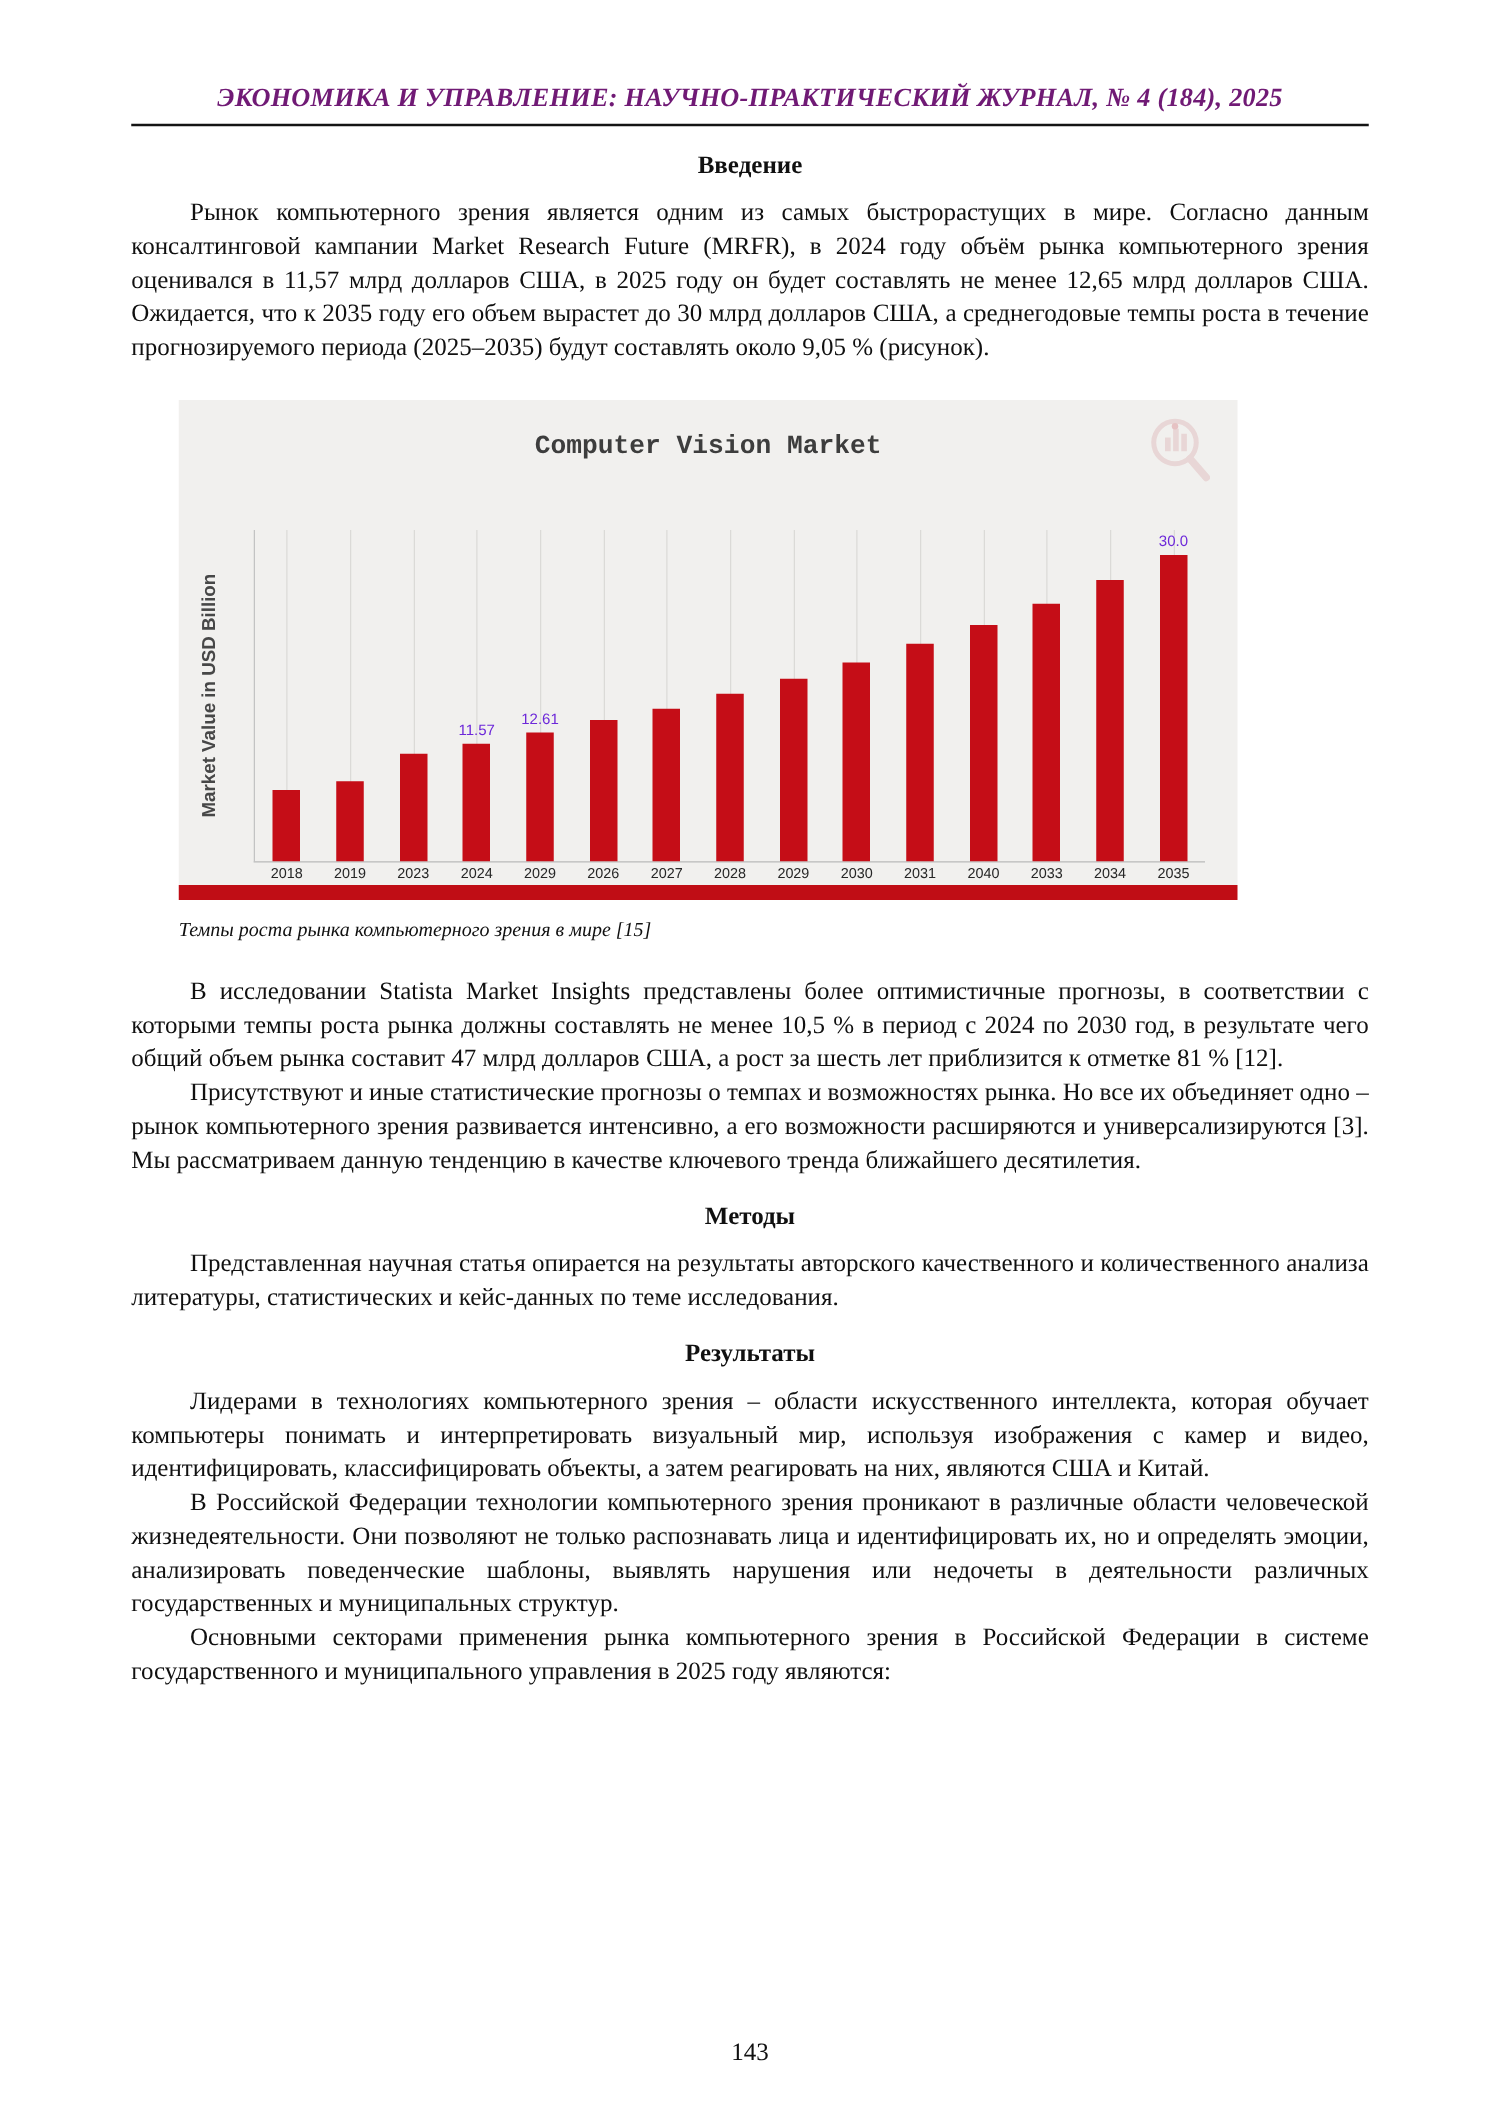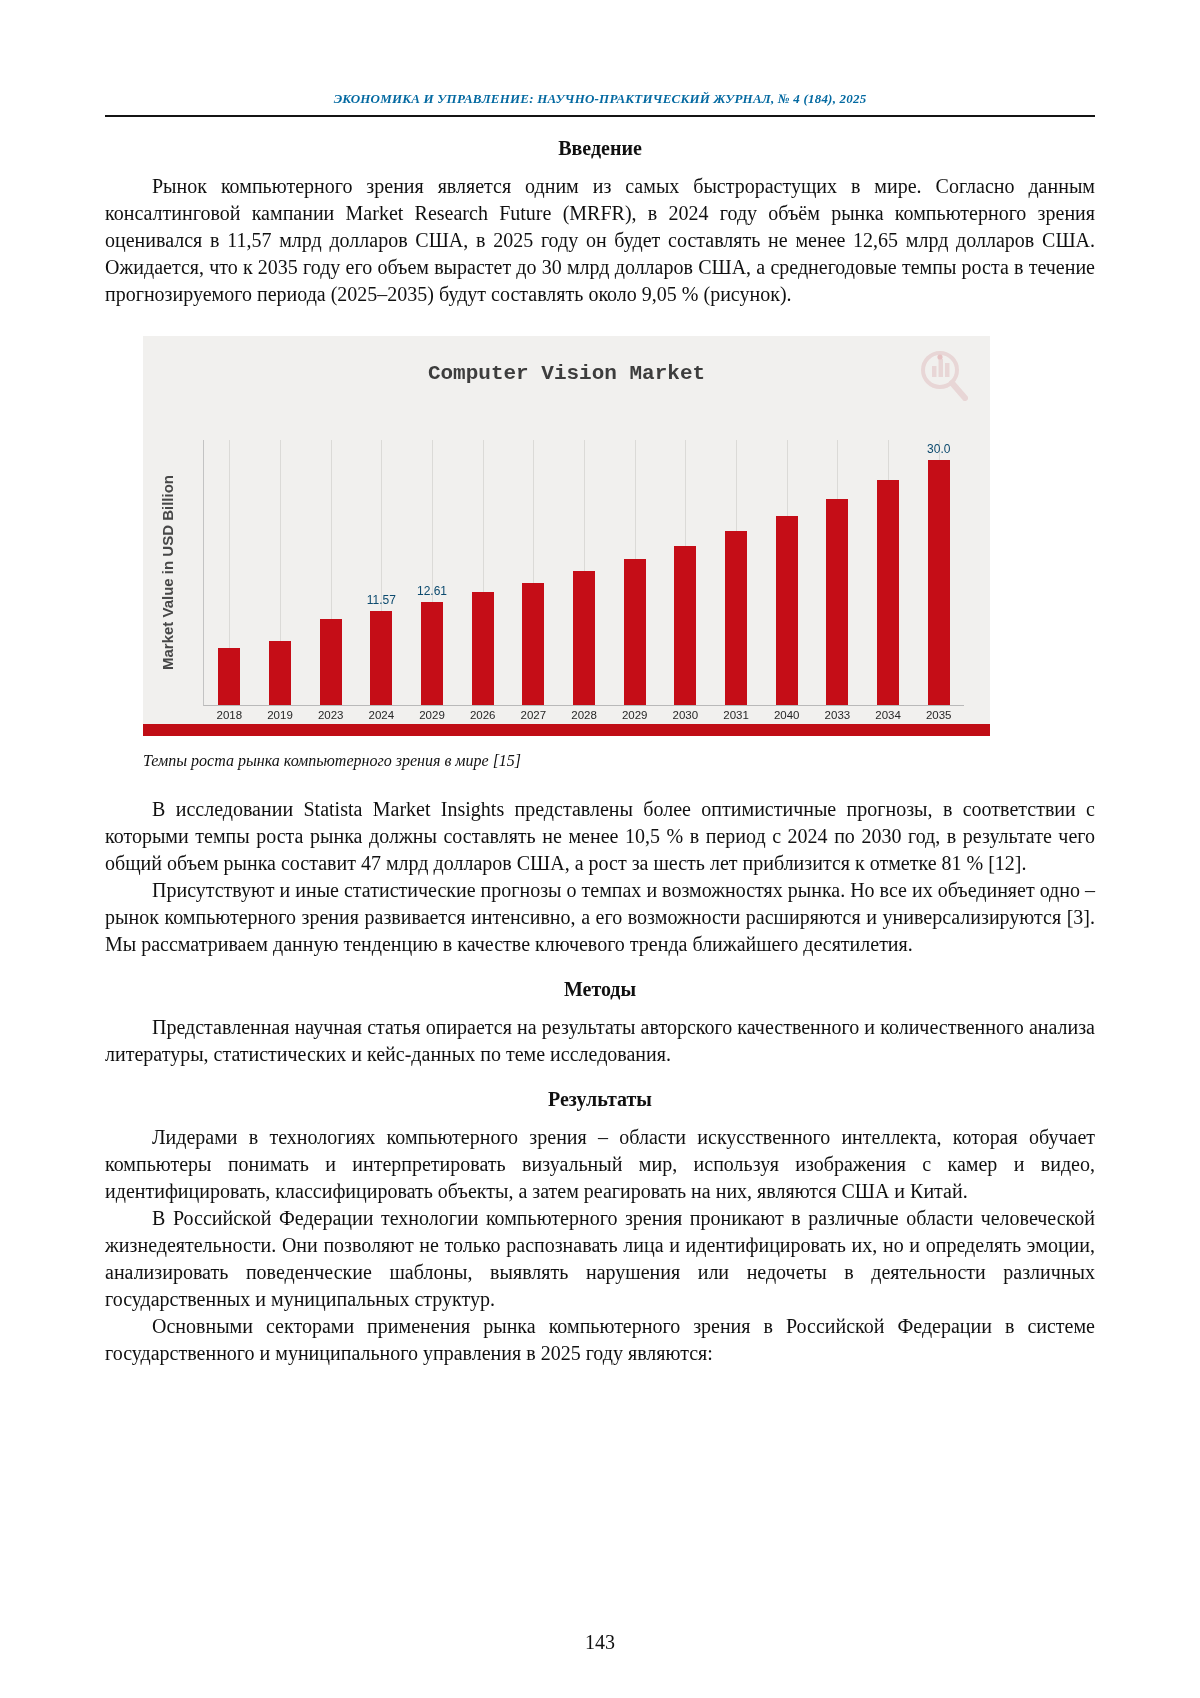--- a/index.html
+++ b/index.html
@@ -10,24 +10,23 @@
     font-family:"Liberation Serif", serif;
     color:#101010;
     box-sizing:border-box;
     padding:66px 105px 0 105px;
     overflow:hidden;
   }
   .journal-header {
     text-align:center;
     font-style:italic;
     font-weight:bold;
-    font-size:13px;
+    font-size:21px;
     letter-spacing:0.2px;
-    color:#0369a1;
-    margin-top:25px;
+    color:#701a75;
   }
   .header-rule {
     border:none;
     border-bottom:2px solid #141414;
     margin:8px 0 0 0;
   }
   .section-heading {
     text-align:center;
     font-weight:bold;
     font-size:20px;
@@ -87,21 +86,21 @@
   }
   .bar {
     position:absolute; bottom:0; left:50%;
     transform:translateX(-50%);
     width:22px;
   }
   .bar-label {
     position:absolute; left:50%;
     transform:translateX(-50%);
     font-family:"Liberation Sans", sans-serif;
-    font-size:12px; color:#0c4a6e;
+    font-size:12px; color:#6d28d9;
     white-space:nowrap;
   }
   .x-label {
     position:absolute; top:100%; left:50%;
     transform:translateX(-50%);
     margin-top:4px;
     font-family:"Liberation Sans", sans-serif;
     font-size:11.5px; color:#262626;
     white-space:nowrap;
   }

